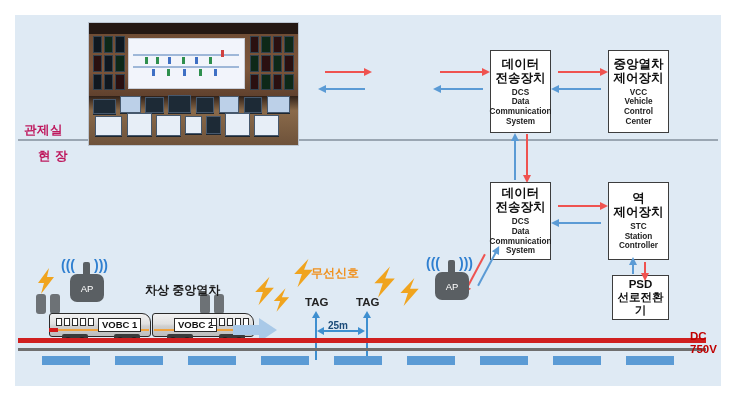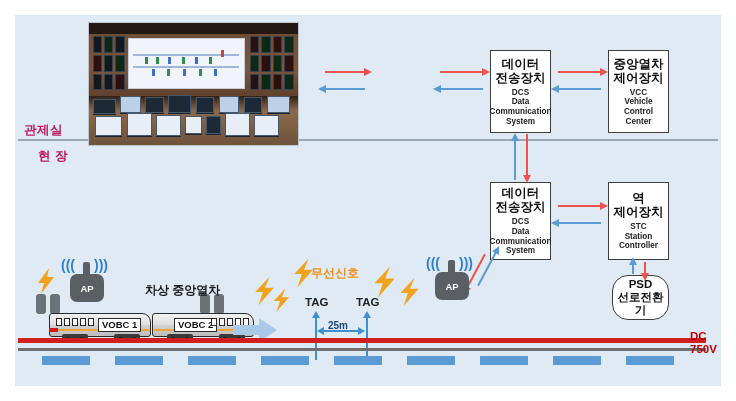--- a/index.html
+++ b/index.html
@@ -197,21 +197,21 @@
   }
 
   
   .ap {
     position: absolute;
     width: 34px; height: 28px;
     background: #5a5f63;
     border-radius: 7px;
     color: #fff;
     font-size: 9.5px;
-    font-weight: bold;
+    font-weight: normal;
     display: flex; align-items: center; justify-content: center;
   }
   .ap-mast {
     position: absolute;
     width: 7px; height: 15px;
     background: #5a5f63;
     border-radius: 2px;
   }
   .wave {
     position: absolute;
@@ -425,21 +425,21 @@
   </div>
 
   <div class="fbox" style="left:608px; top:182px; width:61px; height:78px;">
     <div class="ko">역
 제어장치</div>
     <div class="en">STC
 Station
 Controller</div>
   </div>
 
-  <div class="fbox psd" style="left:612px; top:275px; width:57px; height:45px;border-radius:16px;">
+  <div class="fbox psd" style="left:612px; top:275px; width:57px; height:45px;">
     <div class="ko">PSD
 선로전환기</div>
   </div>
 
   <div class="arrow-h red right" style="left:558px; top:205px; width:43px;"></div>
   <div class="arrow-h blue left" style="left:558px; top:222px; width:43px;"></div>
 
   <div class="arrow-v blue up" style="left:632px; top:264px; height:10px;"></div>
   <div class="arrow-v red down" style="left:644px; top:262px; height:12px;"></div>
 

